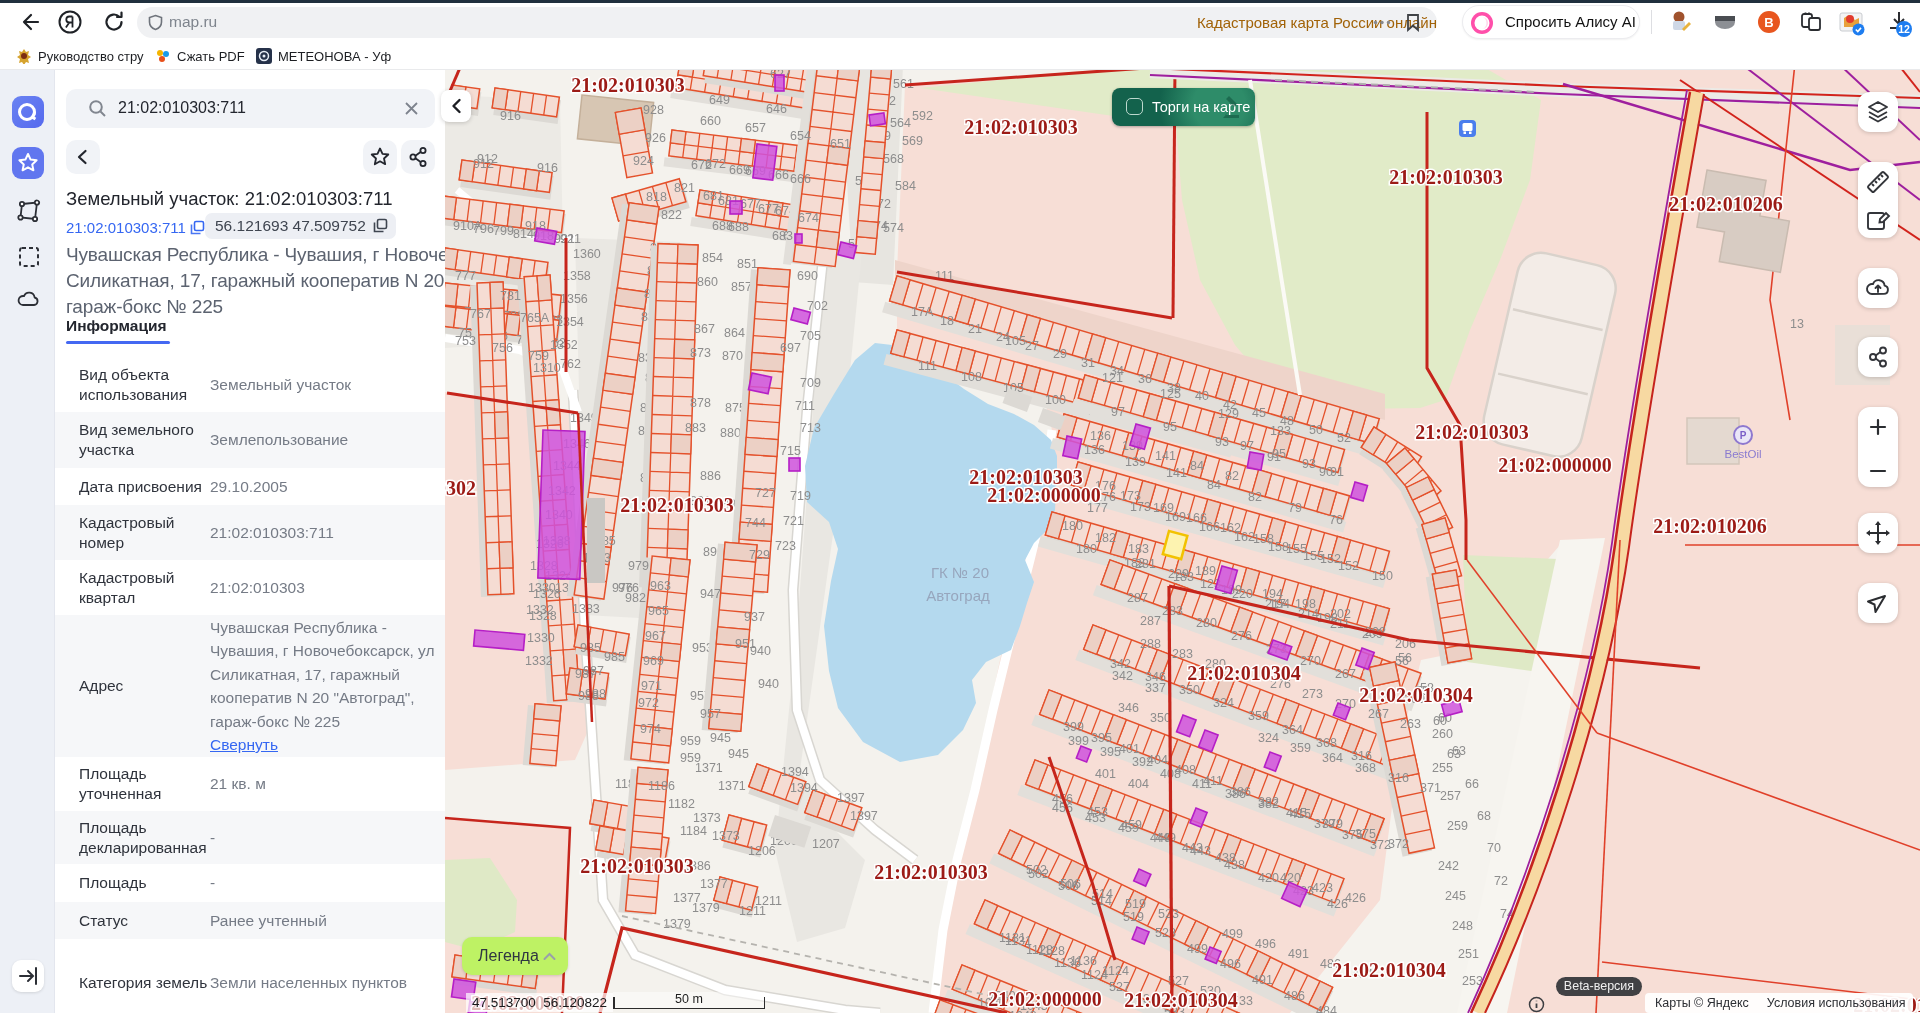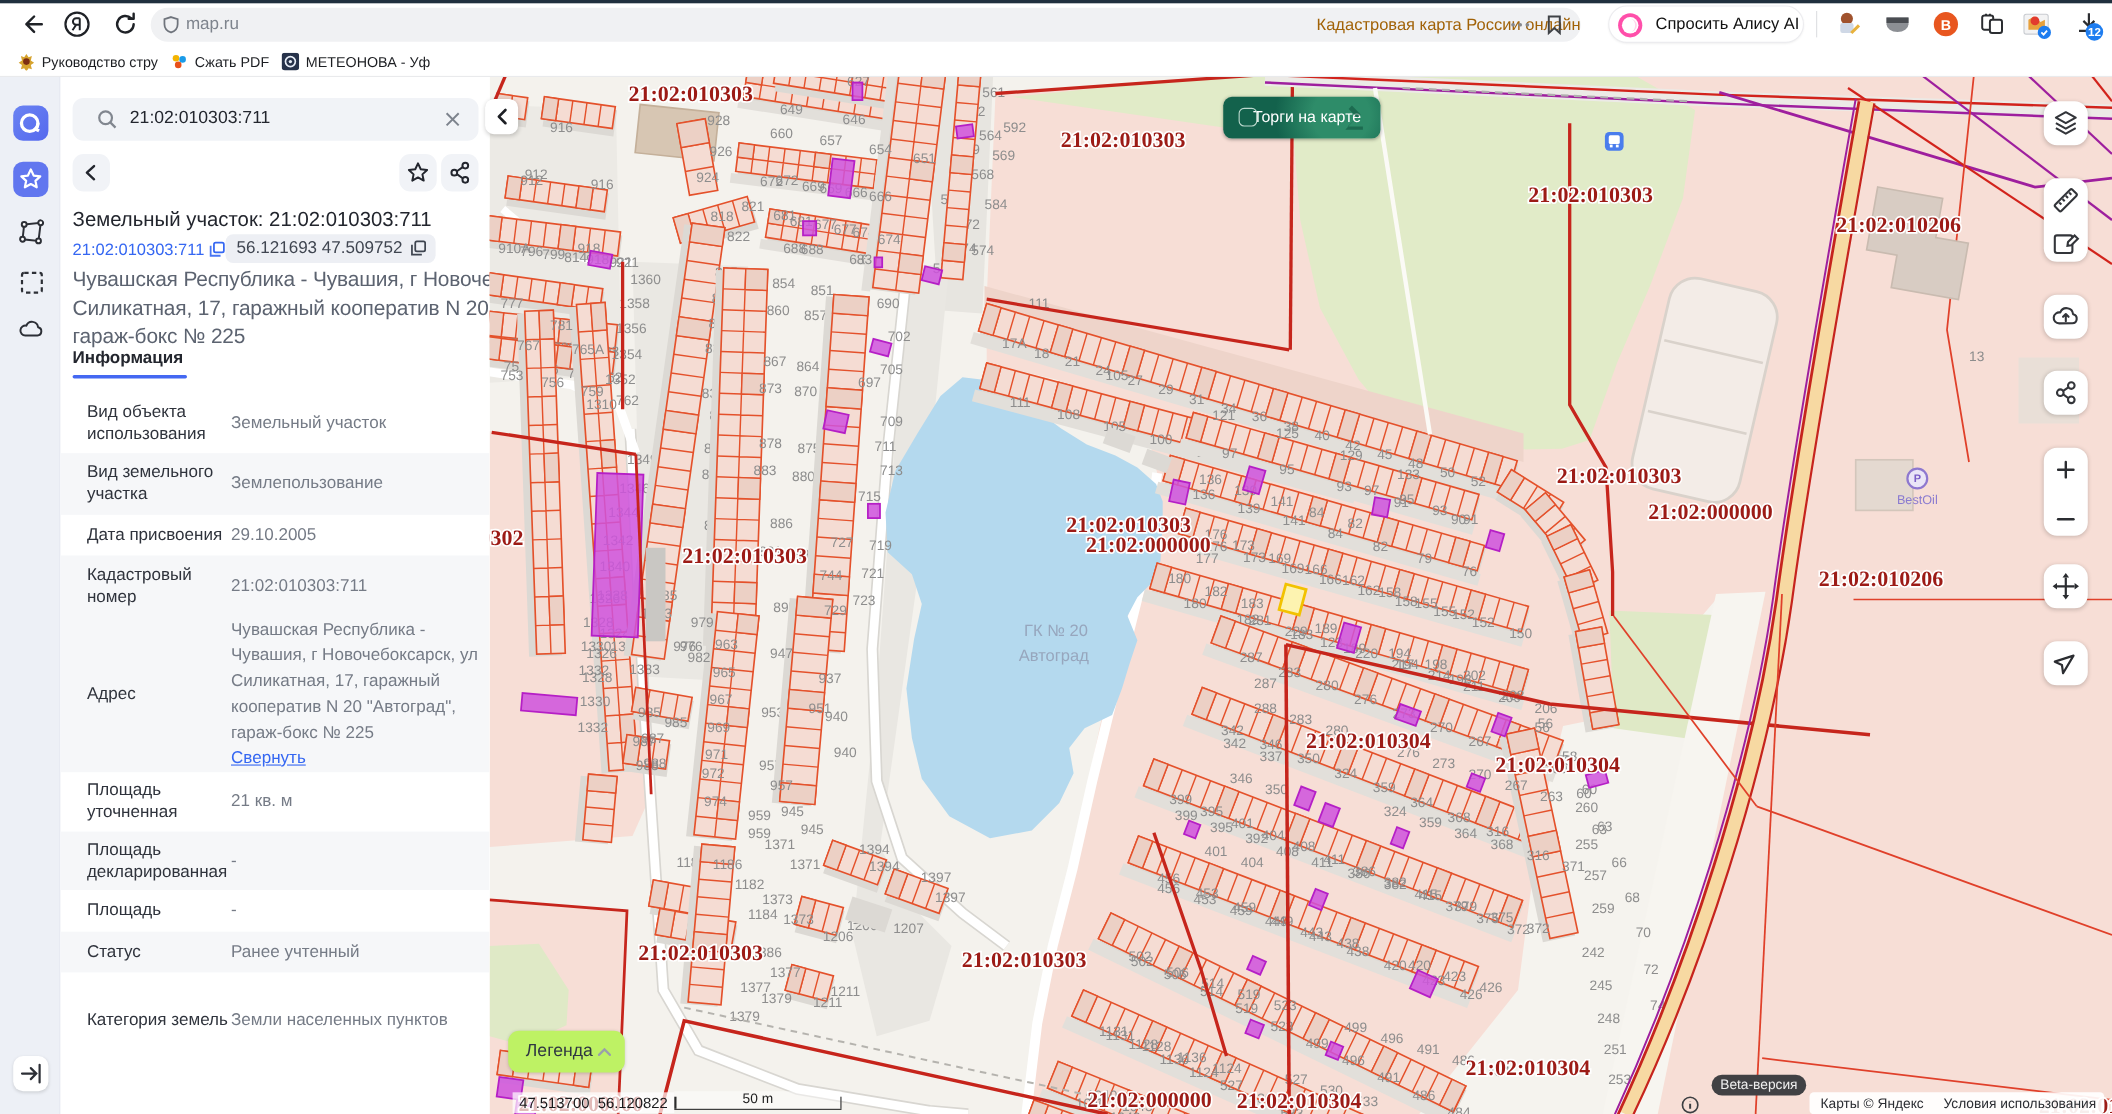--- a/index.html
+++ b/index.html
@@ -241,20 +241,24 @@
           <td class="l">Вид земельного участка</td>
           <td class="v">Землепользование</td>
         </tr>
     <tr style="height:37px">
           <td class="l">Дата присвоения</td>
           <td class="v">29.10.2005</td>
         </tr>
     <tr class="g" style="height:55px">
           <td class="l">Кадастровый номер</td>
           <td class="v">21:02:010303:711</td>
+        </tr>
+    <tr style="height:55px">
+          <td class="l">Кадастровый квартал</td>
+          <td class="v">21:02:010303</td>
         </tr>
     <tr class="g" style="height:142px">
           <td class="l">Адрес</td>
           <td class="v" style="line-height:23.5px">Чувашская Республика -<br>Чувашия, г Новочебоксарск, ул<br>Силикатная, 17, гаражный<br>кооператив N 20 "Автоград",<br>гараж-бокс № 225<br><a class="collapse">Свернуть</a></td>
         </tr>
     <tr style="height:54px">
           <td class="l">Площадь уточненная</td>
           <td class="v">21 кв. м</td>
         </tr>
     <tr class="g" style="height:53px">
@@ -1461,21 +1465,21 @@
 <text x="11" y="425" class="q">0302</text>
 <text x="83" y="940" class="q">21:02:000000</text>
 <text x="1445" y="942" class="q">21:02:01</text>
     </svg>
 </div>
 
 <div class="mbtn" style="left:441px;top:90px;width:30px;height:32px;border-radius:8px"><svg width="32" height="32" viewBox="0 0 32 32" fill="none" stroke="#1d1f24" stroke-width="2.4" stroke-linecap="round" stroke-linejoin="round">
       <path d="M18.5 10 L12.5 16 L18.5 22"></path>
     </svg></div>
 
-<div id="torgi"><div class="cb"></div><span style="margin-left:27px">Торги на карте</span>
+<div id="torgi"><div class="cb"></div><span style="margin-left:40px">Торги на карте</span>
 <svg style="position:absolute;right:6px;top:4px;opacity:.5" width="30" height="30" viewBox="0 0 30 30" fill="#0d4c39">
       <path d="M10 4 l8 8 -3 3 -8-8 Z M14 15 l-8 8 h14 v3 H4 Z"></path>
     </svg></div>
 
 <div class="mbtn" style="left:1858px;top:92px;width:40px;height:40px"><svg width="40" height="40" viewBox="0 0 40 40" fill="none" stroke="#33353a" stroke-width="1.9" stroke-linejoin="round">
       <path d="M20 10 l9 5 -9 5 -9-5 Z"></path>
       <path d="M11 20 l9 5 9-5"></path>
       <path d="M11 24.5 l9 5 9-5"></path>
     </svg></div>
 

